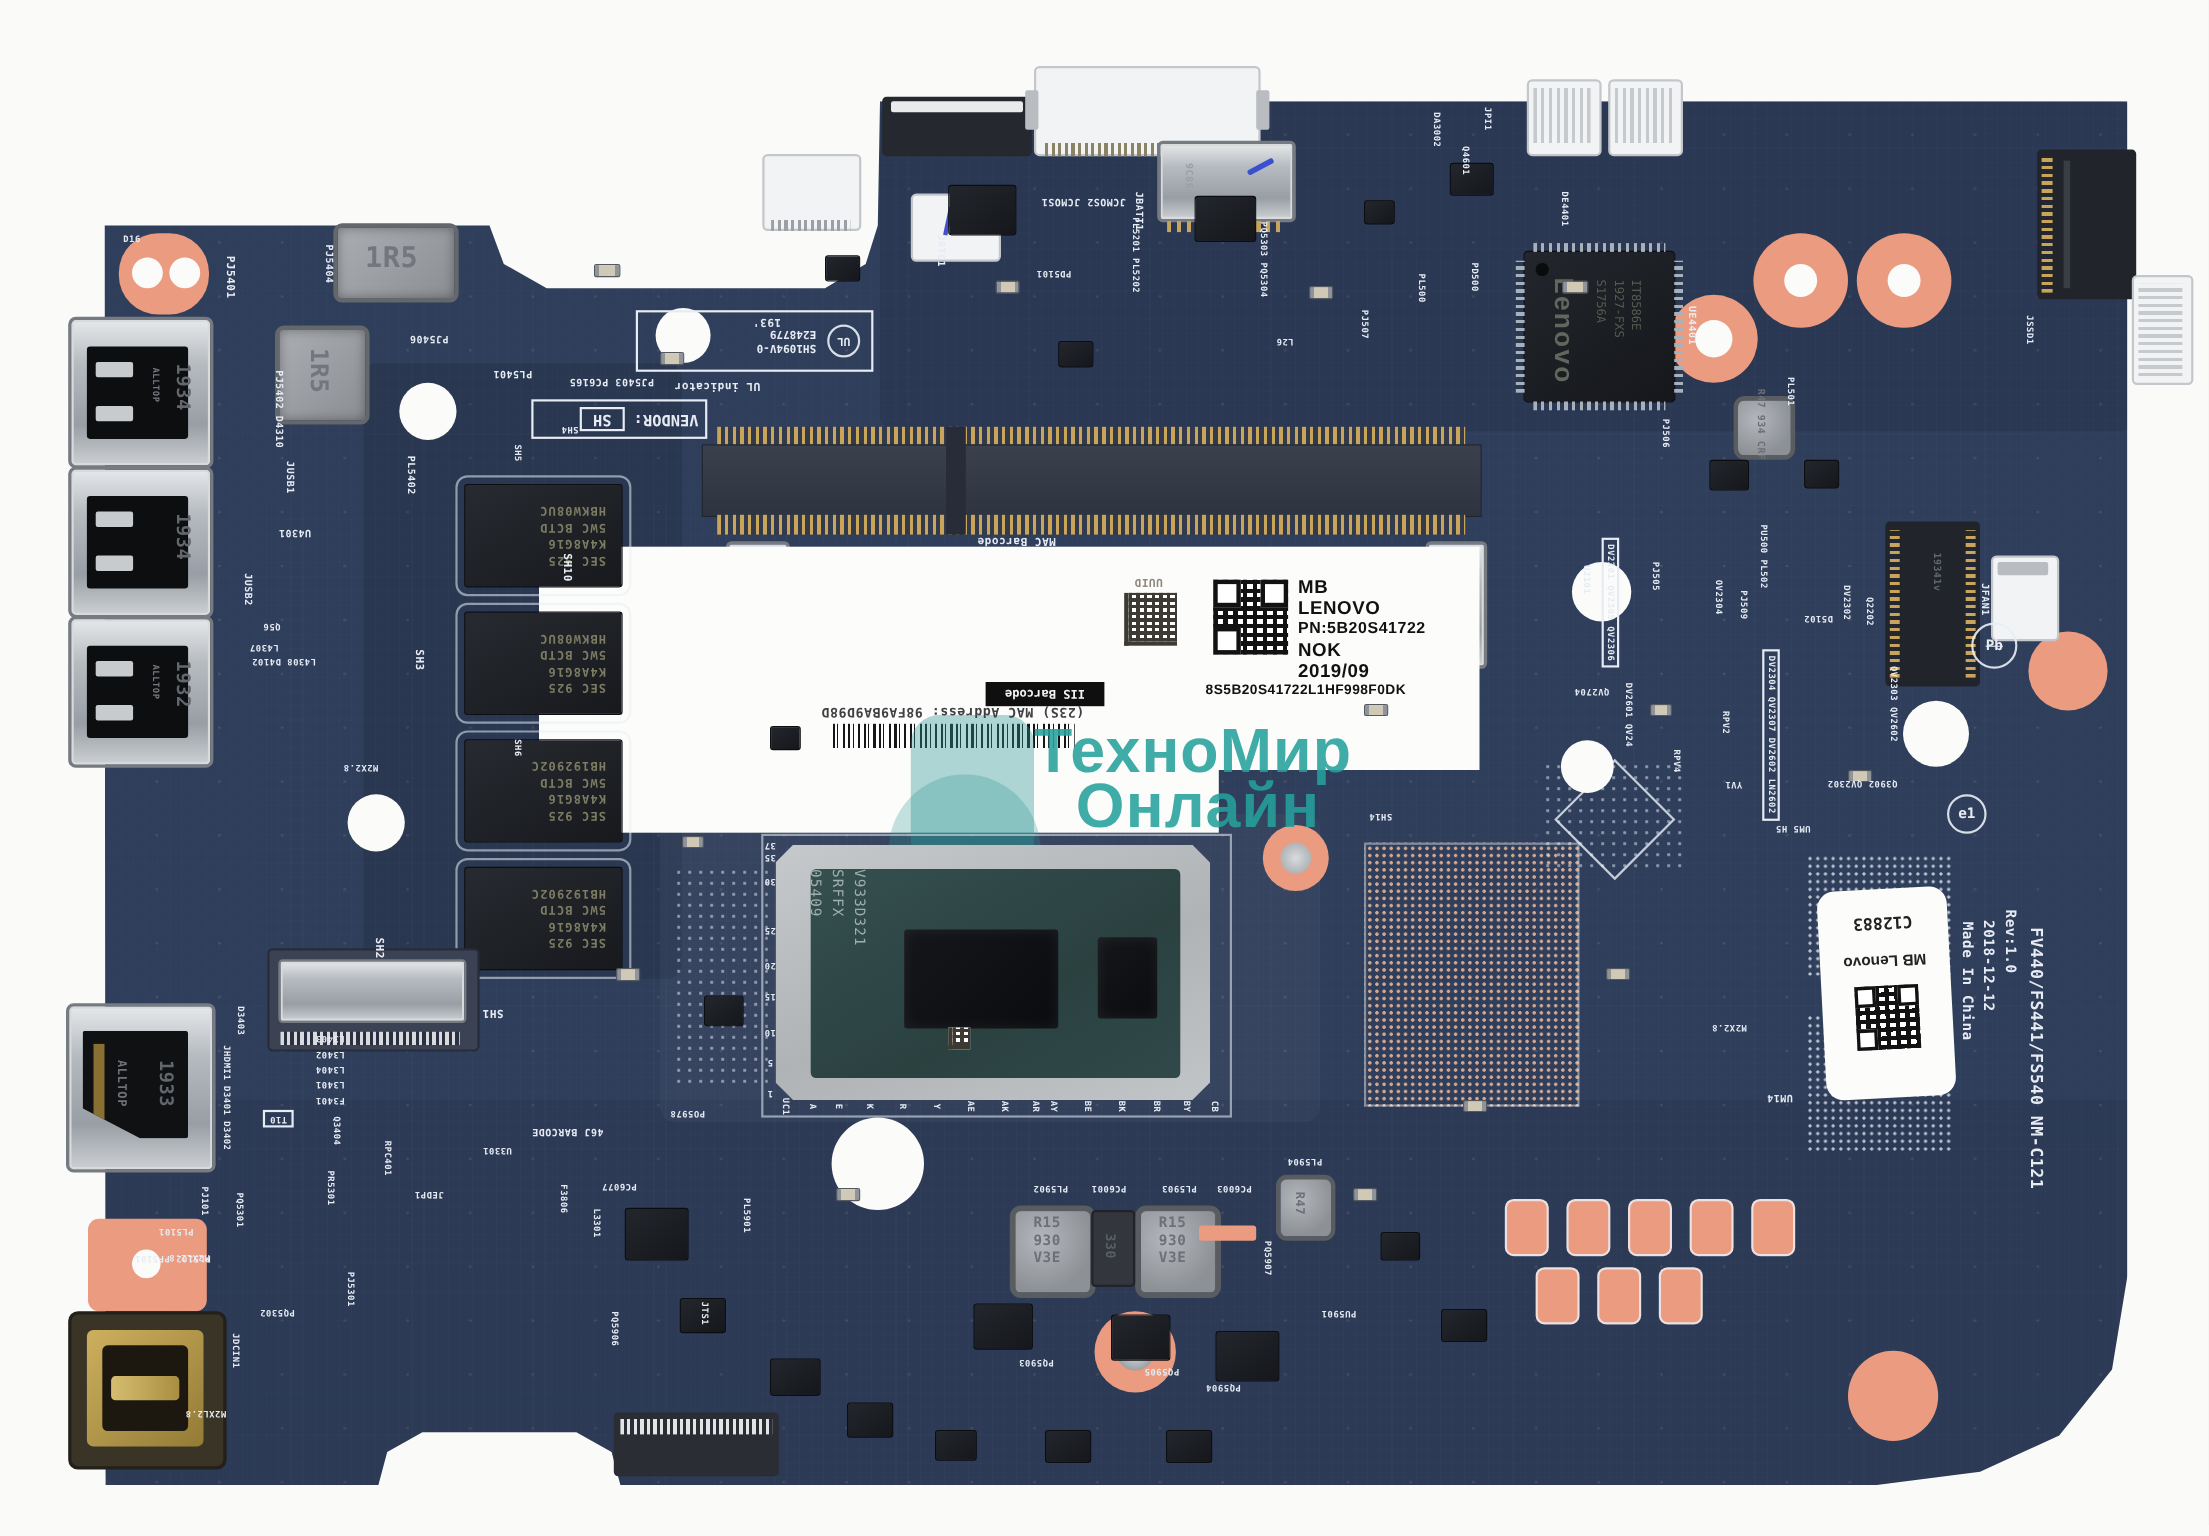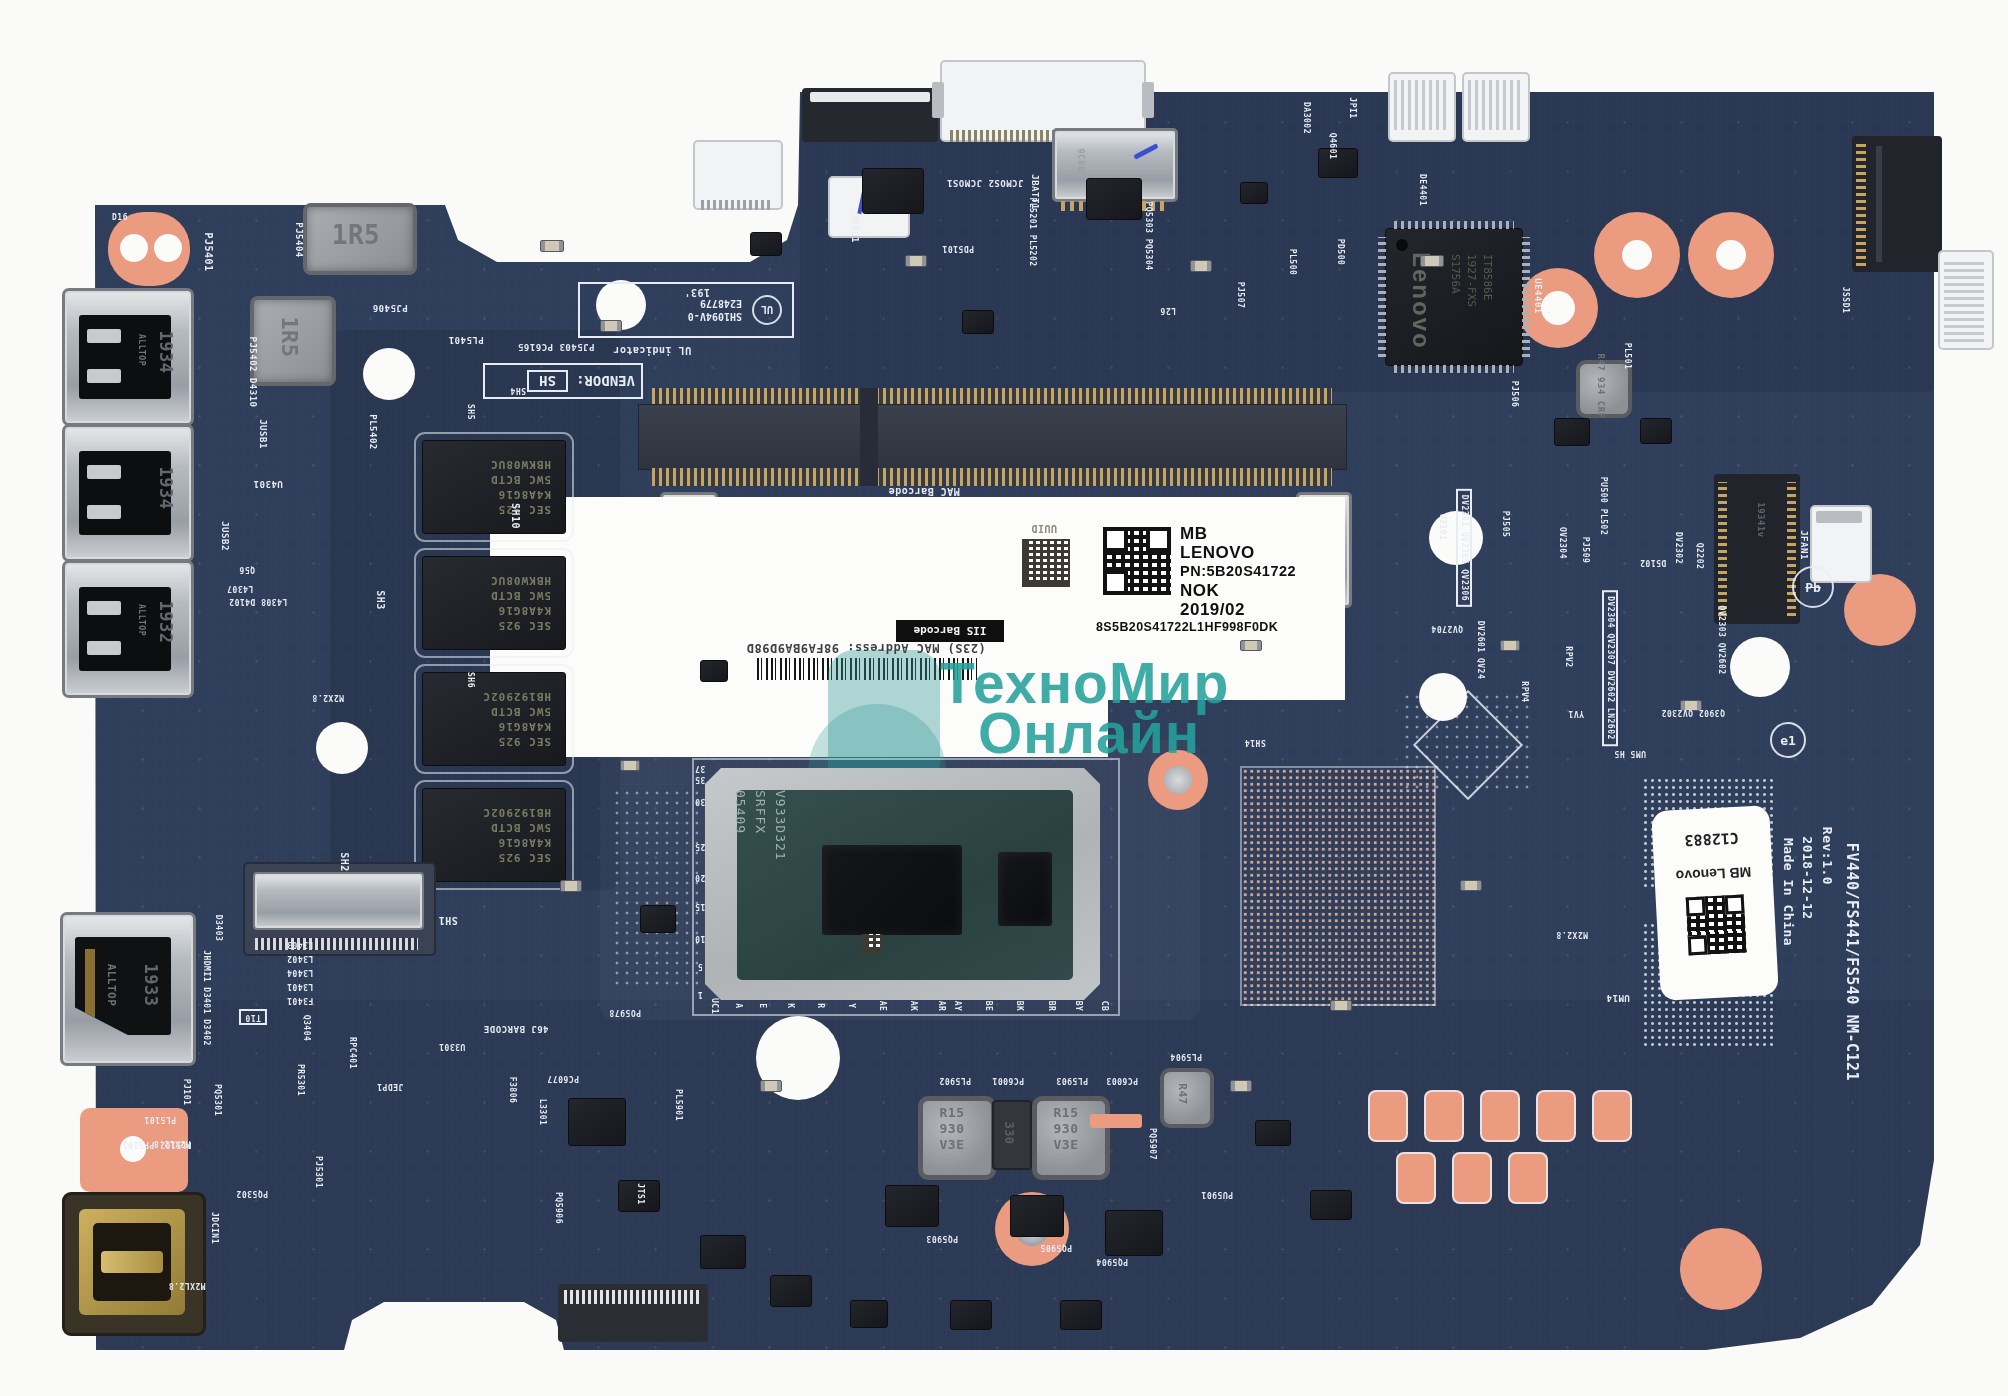--- a/index.html
+++ b/index.html
@@ -159,21 +159,21 @@
   <div class="abs qr" style="left:1103px;top:527px;width:68px;height:68px;">
     <div class="f" style="left:0;top:0;"></div>
       <div class="f" style="right:0;top:0;"></div>
       <div class="f" style="left:0;bottom:0;"></div>
   </div>
   <div class="abs" style="left:1180px;top:524px;color:#111;font-weight:bold;line-height:19px;font-size:17px;letter-spacing:.5px;">
     <div>MB</div>
     <div>LENOVO</div>
     <div style="font-size:14.5px;text-align:right;">PN:5B20S41722</div>
     <div>NOK</div>
-    <div>2019/02</div>
+    <div>2019/09</div>
   </div>
   <div class="abs" style="left:1096px;top:620px;color:#111;font-weight:bold;font-size:12.5px;letter-spacing:.4px;">8S5B20S41722L1HF998F0DK</div>
   <div class="abs rot180" style="left:896px;top:620px;width:108px;height:22px;background:#0f0f0f;color:#f4f4f4;display:flex;align-items:center;justify-content:center;font-size:11px;font-weight:bold;font-family:'DejaVu Sans Mono',monospace;">
     <span>IIS Barcode</span>
   </div>
   <div class="abs bars" style="left:757px;top:658px;width:220px;height:22px;"></div>
 
   <div class="abs" style="left:828px;top:650px;width:112px;height:142px;background:rgba(42,150,148,.38);border-radius:26px;"></div>
   <div class="abs" style="left:808px;top:704px;width:138px;height:138px;background:rgba(42,150,148,.28);border-radius:50%;"></div>
   <div class="abs wm" style="left:940px;top:650px;font-size:57px;">ТехноМир</div>

